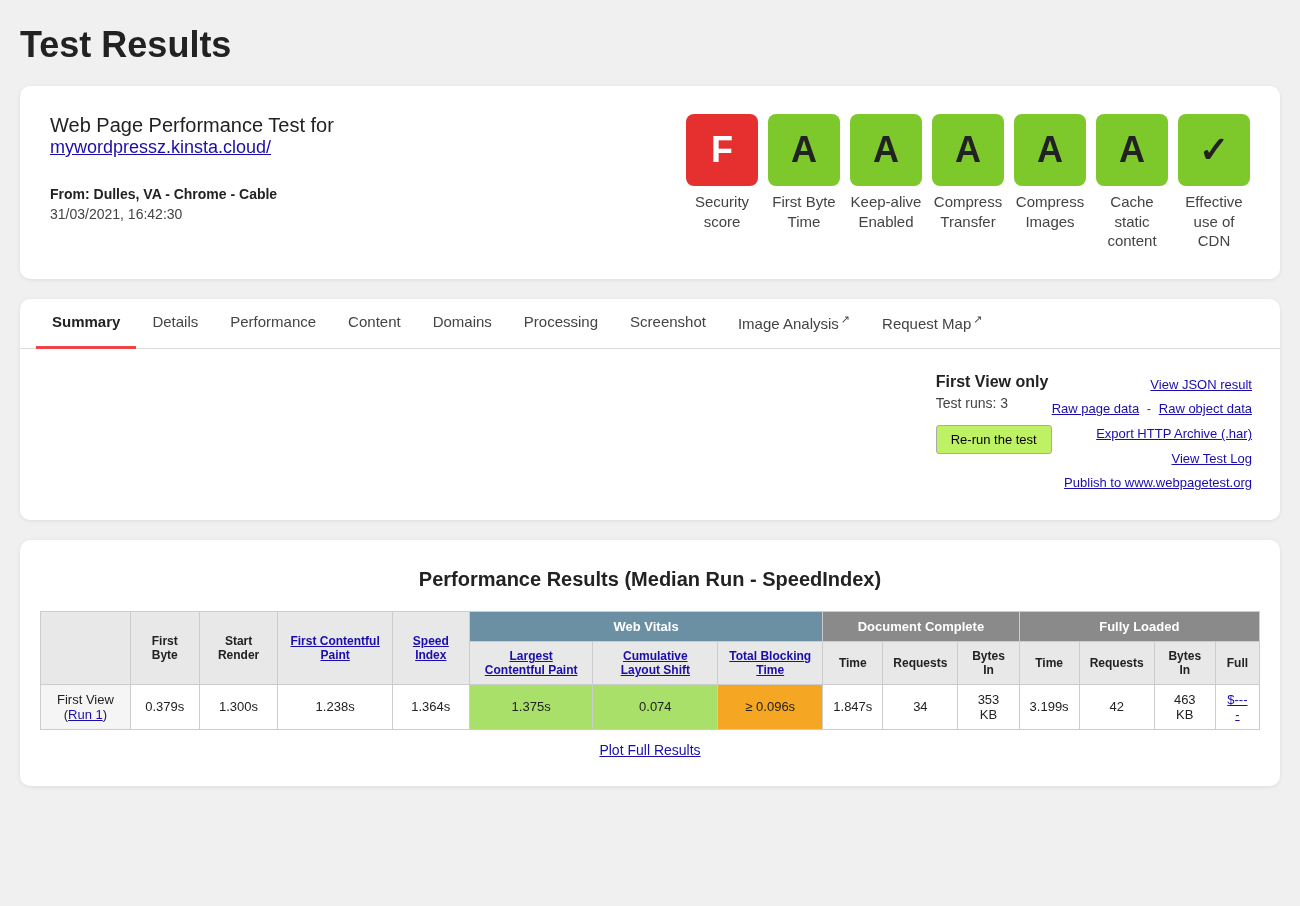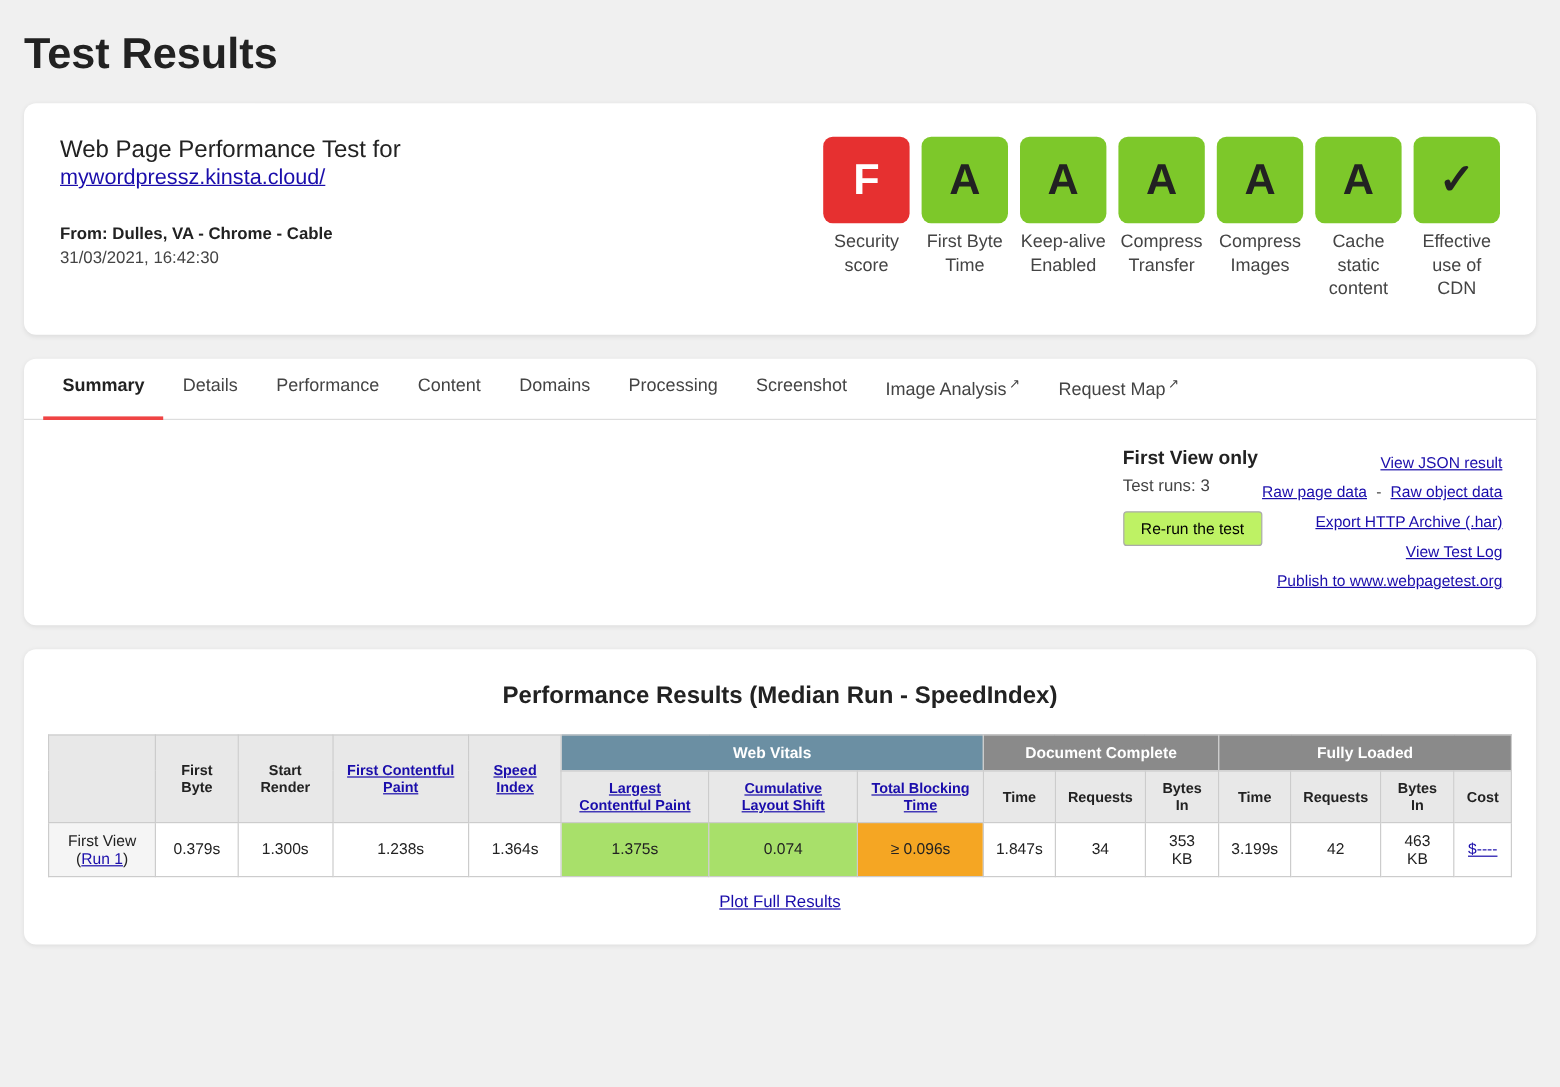--- a/index.html
+++ b/index.html
@@ -374,21 +374,21 @@
           <th class="col-label">
             <span>Time</span>
           </th>
           <th class="col-label">
             <span>Requests</span>
           </th>
           <th class="col-label">
             <span>Bytes In</span>
           </th>
           <th class="col-label">
-            <span>Cost</span>
+            <span>Full</span>
           </th>
         </tr>
       </thead>
       <tbody id="perf-table-body">
       <tr>
             <td class="first-col">First View (<a style="color:#1a0dab;text-decoration:underline;cursor:pointer;">Run 1</a>)</td>
             <td>0.379s</td>
             <td>1.300s</td>
             <td>1.238s</td>
             <td>1.364s</td>

